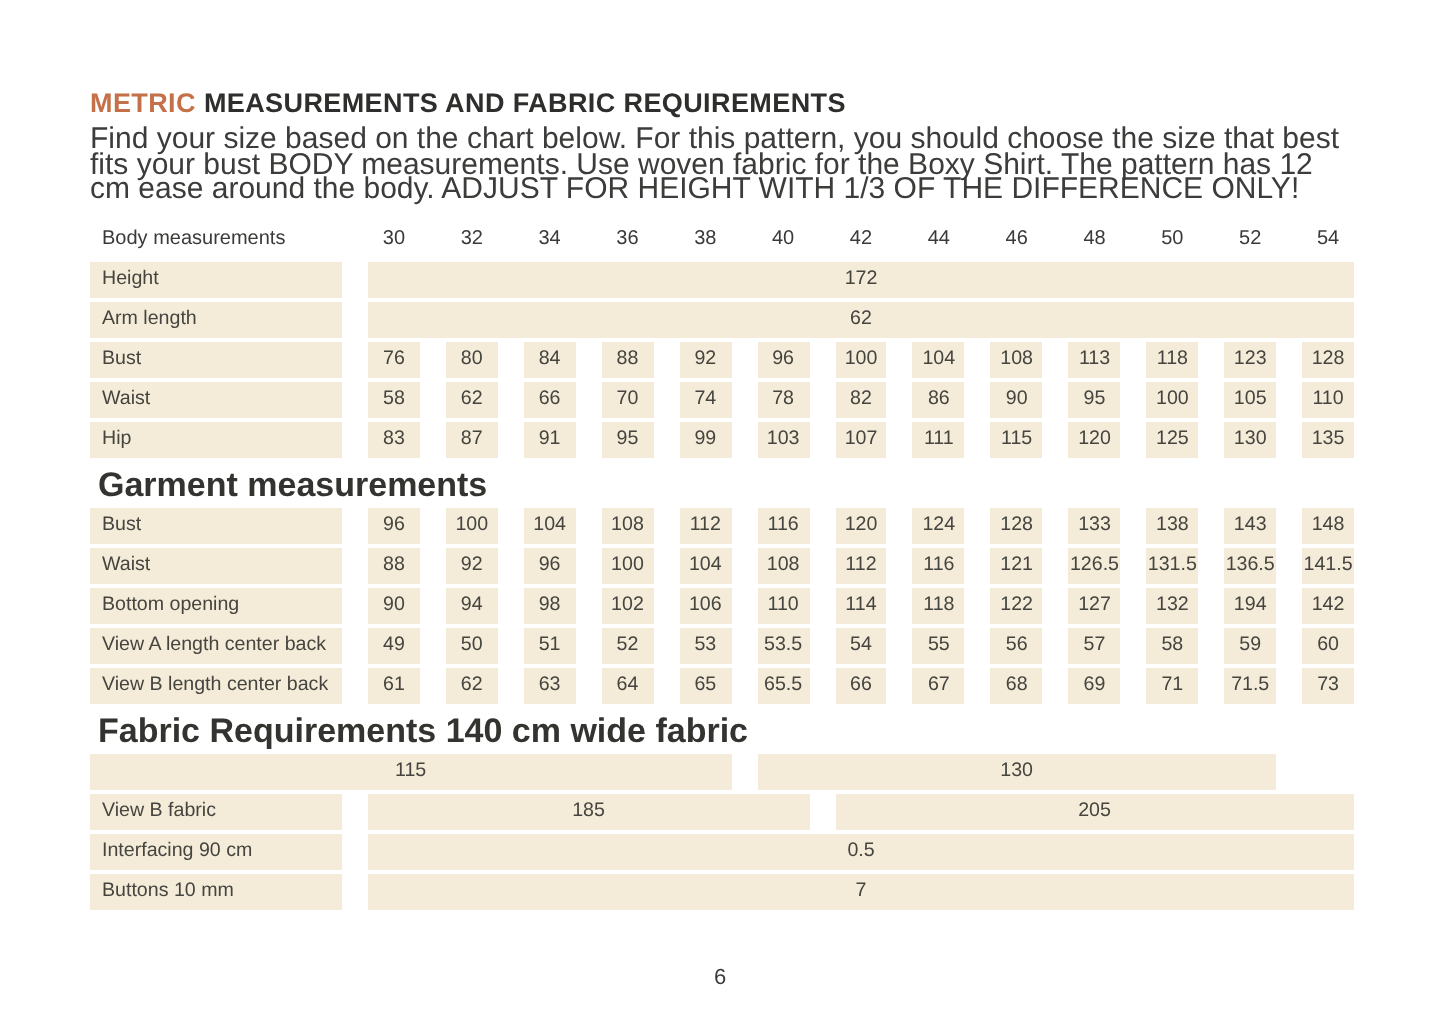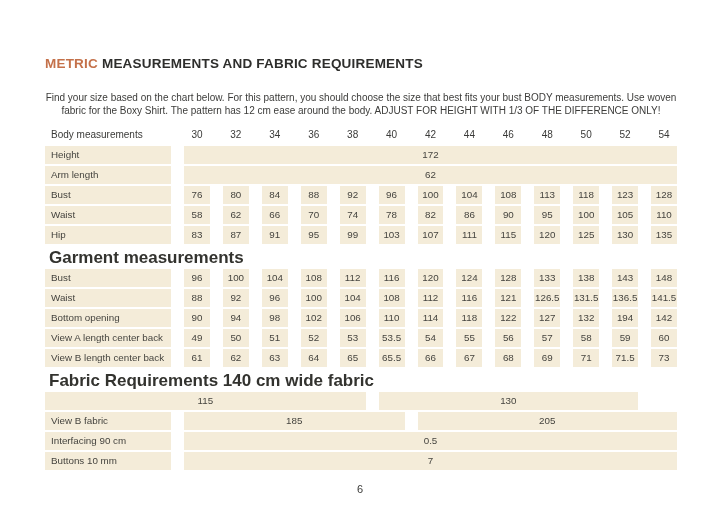--- a/index.html
+++ b/index.html
@@ -1,24 +1,24 @@
 <!DOCTYPE html>
 <html><head>
 <meta charset="utf-8">
 <style>
   html,body{margin:0;padding:0;}
   body{
     width:720px;height:513px;background:#ffffff;position:relative;
     font-family:"Liberation Sans",sans-serif;color:var(--text,#3a3a38);
     overflow:hidden;
   }
-  .content{position:absolute;left:45px;top:56px;width:632px;}
+  .content{position:absolute;left:45px;top:44px;width:632px;}
   .title{font-size:13.5px;font-weight:bold;letter-spacing:.2px;color:#2e2e2c;line-height:16px;}
   .title .accent{color:var(--accent,#c4714a);margin-right:4px;}
-  .intro{font-size:10px;line-height:12.7px;margin-top:20px;color:#3c3c3a;text-align:center;}
+  .intro{font-size:15px;line-height:12.7px;margin-top:4px;color:#3c3c3a;}
   .tbl{margin-top:9px;}
   .row{display:grid;grid-template-columns:126px repeat(13,1fr);column-gap:13px;margin-bottom:2px;}
   .row .c{
     background:var(--cell_bg,#f4ecd9);height:18px;line-height:18px;
     font-size:9.8px;text-align:center;color:#45443f;white-space:nowrap;overflow:hidden;
   }
   .row .lbl{text-align:left;padding-left:6px;}
   .row.hdr{margin-bottom:2px;}
   .row.hdr .c{background:transparent;font-size:10px;color:#3a3a38;}
   .span13{grid-column:span 13;}

